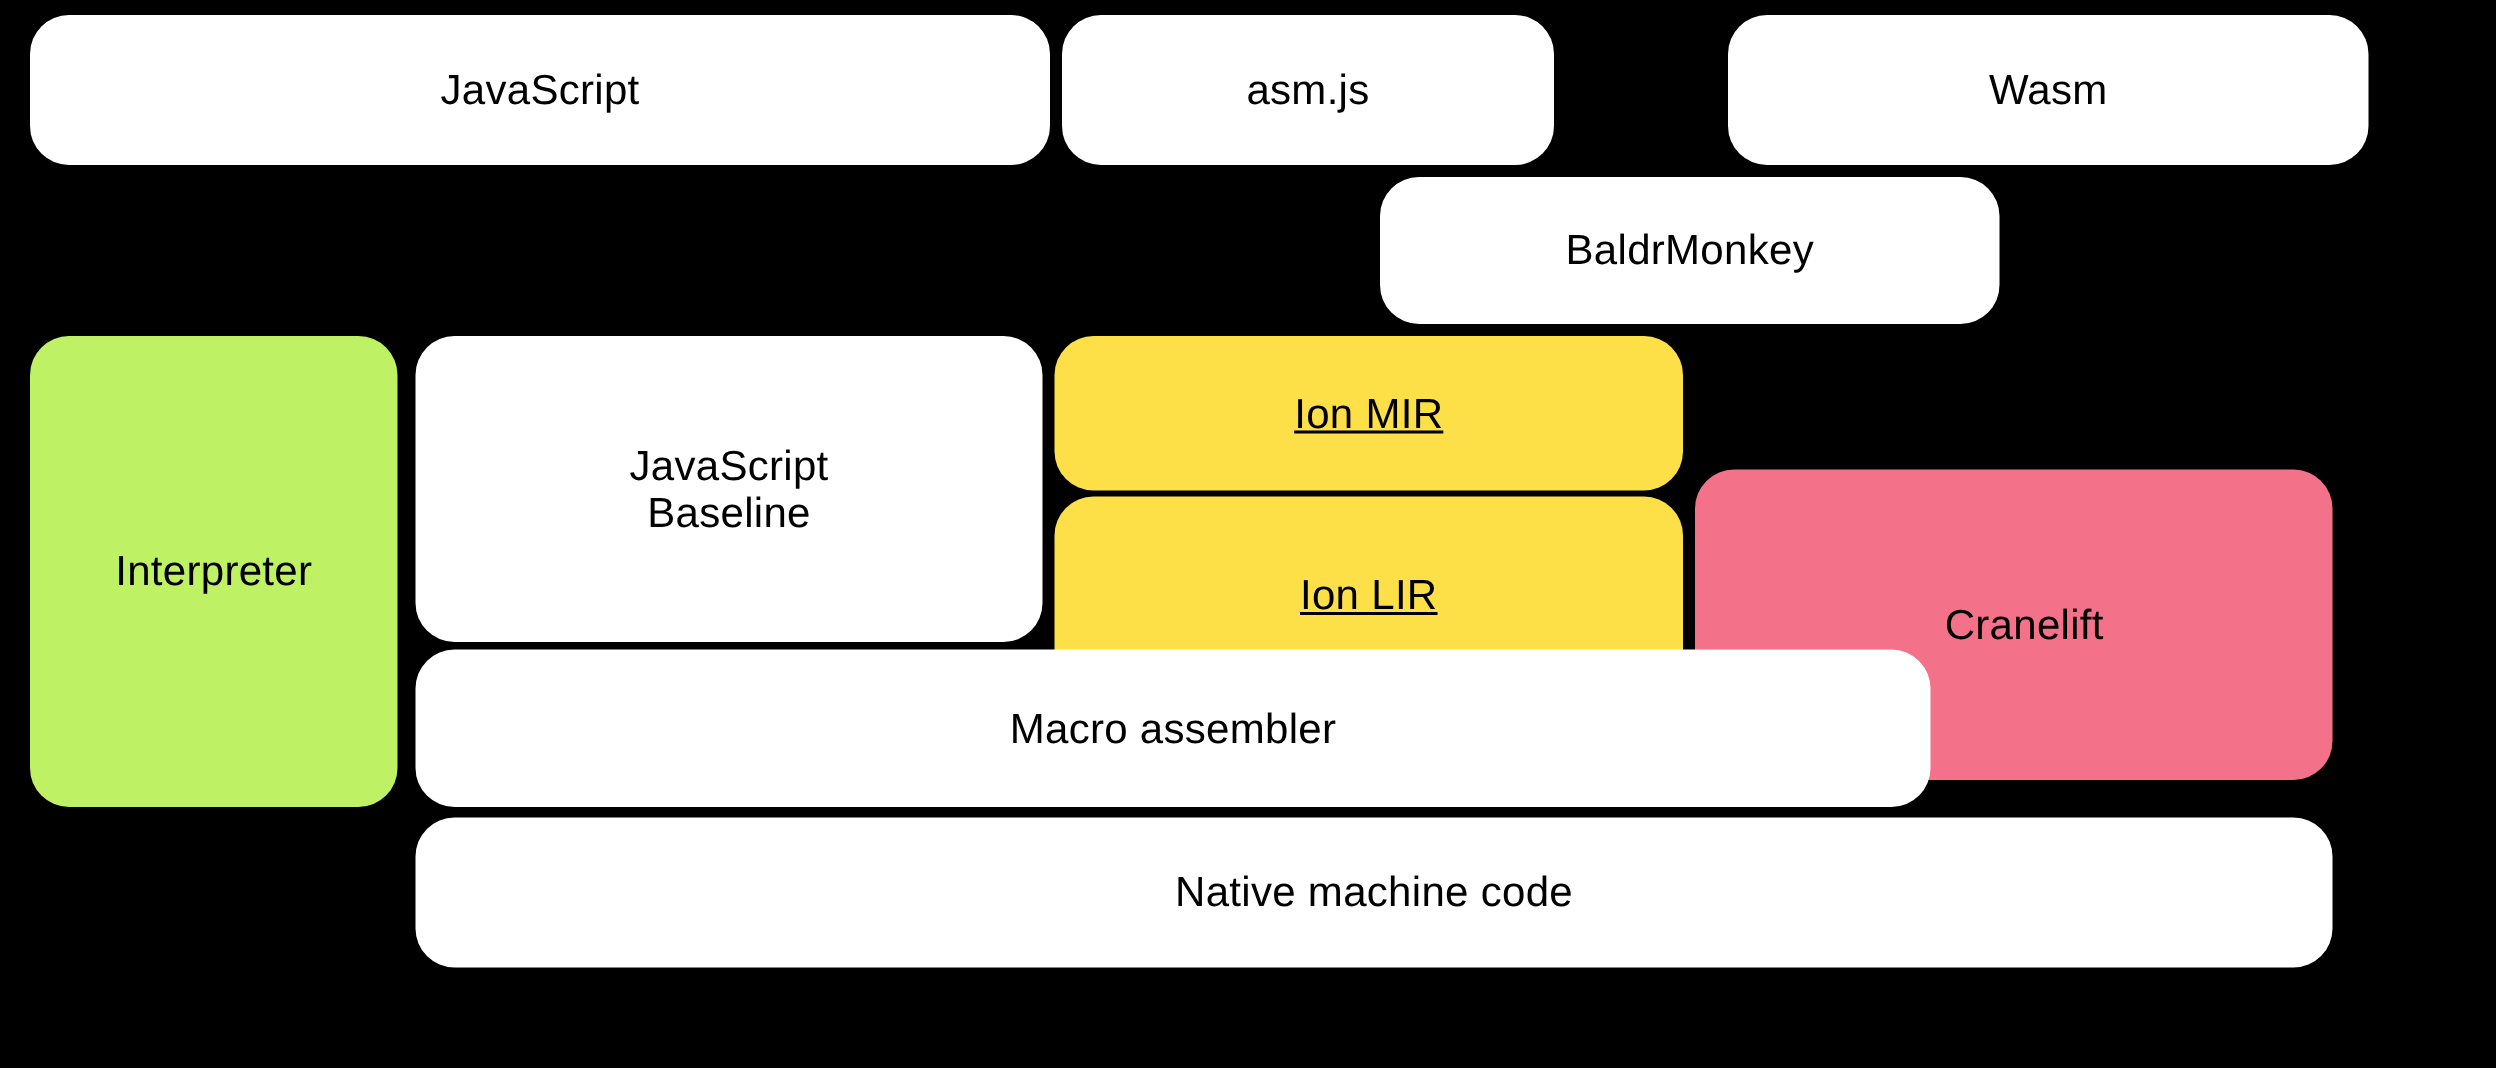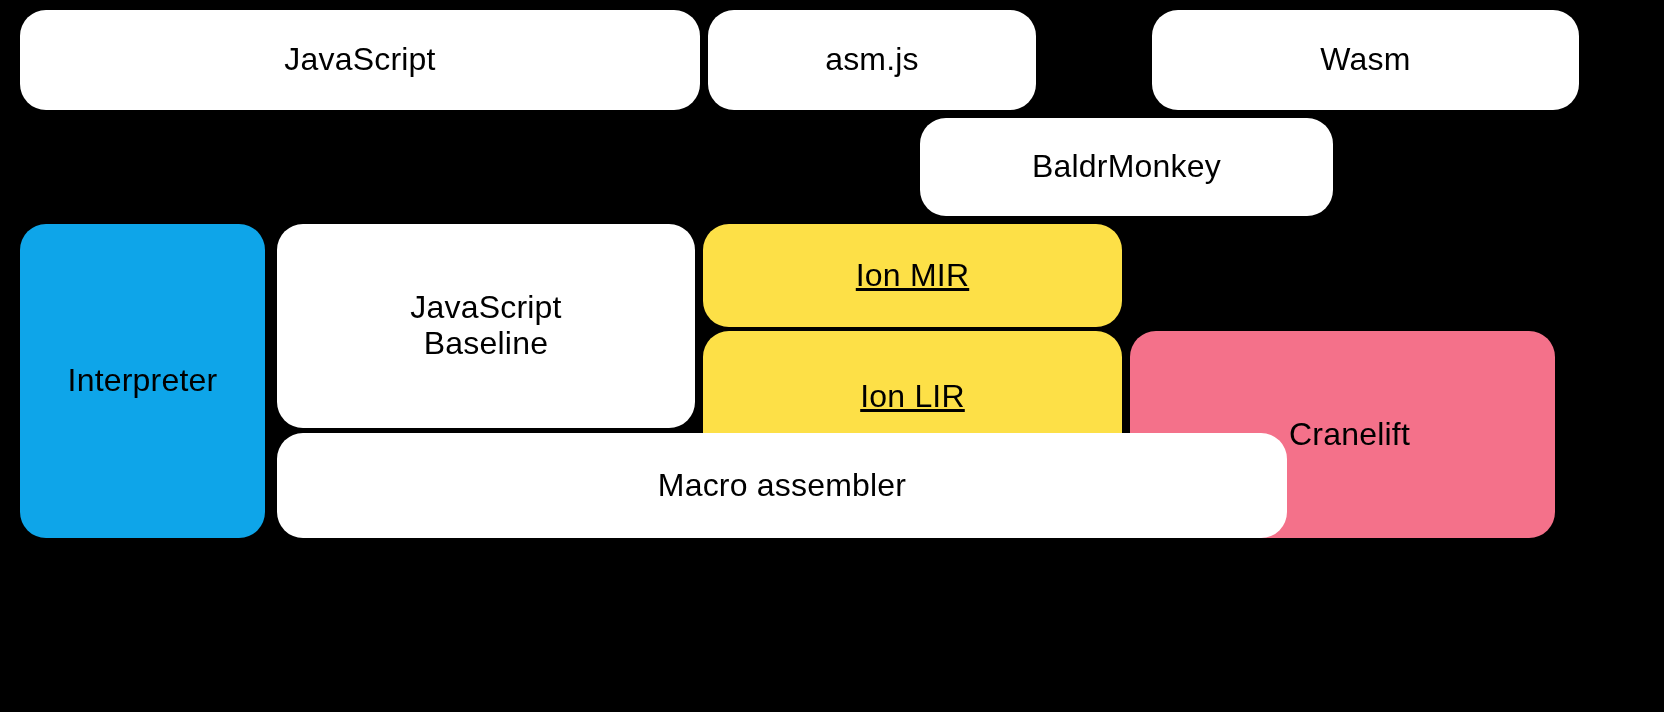--- a/index.html
+++ b/index.html
@@ -21,45 +21,45 @@
   .box {
     position: absolute;
     box-sizing: border-box;
     border-radius: 26px;
     background: #ffffff;
     color: #000000;
     display: flex;
     align-items: center;
     justify-content: center;
     text-align: center;
-    font-size: 32px;
+    font-size: 28px;
     line-height: 1.12;
     letter-spacing: 0.2px;
     white-space: pre-line;
     padding: 0 10px;
   }
-  .box.gray  { background: #0ea5e9; }
+  .box.gray  { background: #bef264; }
   .box.green { background: #fde047; text-decoration: underline; }
   .box.pink  { background: #f4718a; }
 
   
   .b-javascript       { left: 20px;   top: 10px;  width: 680px; height: 100px; }
   .b-asmjs            { left: 708px;  top: 10px;  width: 328px; height: 100px; }
   .b-wasm             { left: 1128px; top: 10px;  width: 427px; height: 100px; margin-left: 24px; }
 
   
   .b-js-bytecode      { left: 20px;   top: 118px; width: 892px; height: 98px; }
   .b-baldrmonkey      { left: 920px;  top: 118px; width: 413px; height: 98px; }
 
   
   .b-interpreter      { left: 20px;   top: 224px; width: 245px; height: 314px; }
   .b-js-baseline      { left: 277px;  top: 224px; width: 418px; height: 204px; }
   .b-ion-mir          { left: 703px;  top: 224px; width: 419px; height: 103px; }
   .b-ion-lir          { left: 703px;  top: 331px; width: 419px; height: 131px; }
-  .b-cranelift        { left: 1130px; top: 331px; width: 425px; height: 207px; padding-left: 24px; }
+  .b-cranelift        { left: 1130px; top: 313px; width: 425px; height: 207px; padding-left: 24px; }
   .b-macro-assembler  { left: 277px;  top: 433px; width: 1010px; height: 105px; }
 
   
   .b-native-code      { left: 277px;  top: 545px; width: 1278px; height: 100px; }
 </style>
 </head>
 <body>
 
 <div id="diagram">
 
@@ -70,14 +70,15 @@
   <div class="box b-baldrmonkey">BaldrMonkey</div>
 
   <div class="box gray b-interpreter">Interpreter</div>
   <div class="box b-js-baseline">JavaScript
 Baseline</div>
   <div class="box green b-ion-mir">Ion MIR</div>
   <div class="box green b-ion-lir">Ion LIR</div>
   <div class="box pink b-cranelift">Cranelift</div>
   <div class="box b-macro-assembler">Macro assembler</div>
 
+  <div class="box b-native-code">Native machine code</div>
 
 </div>
 
 </body></html>

